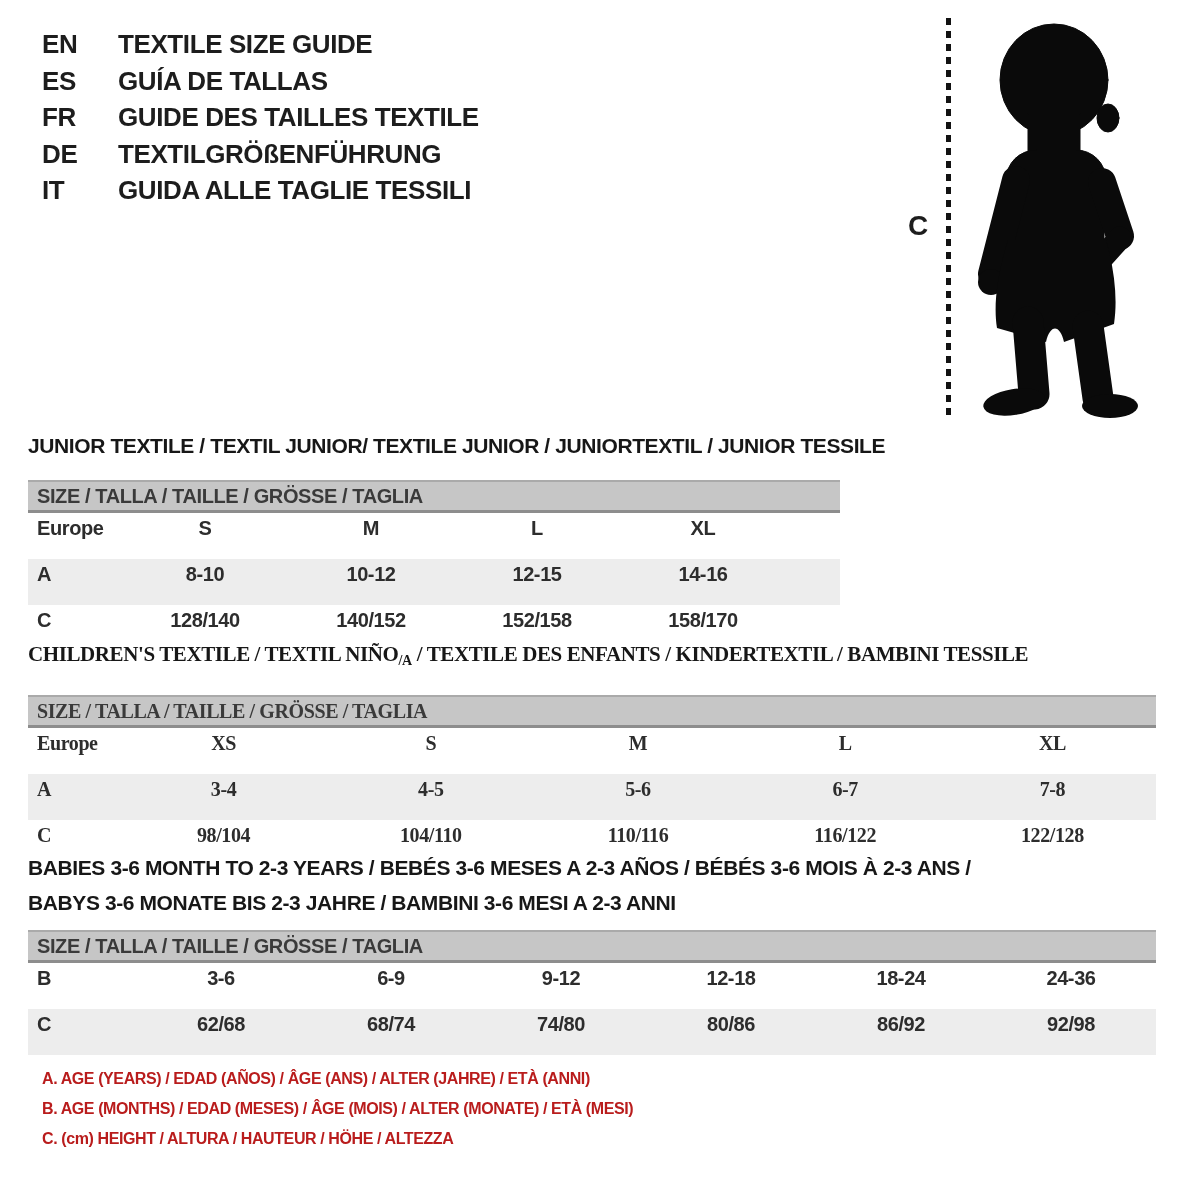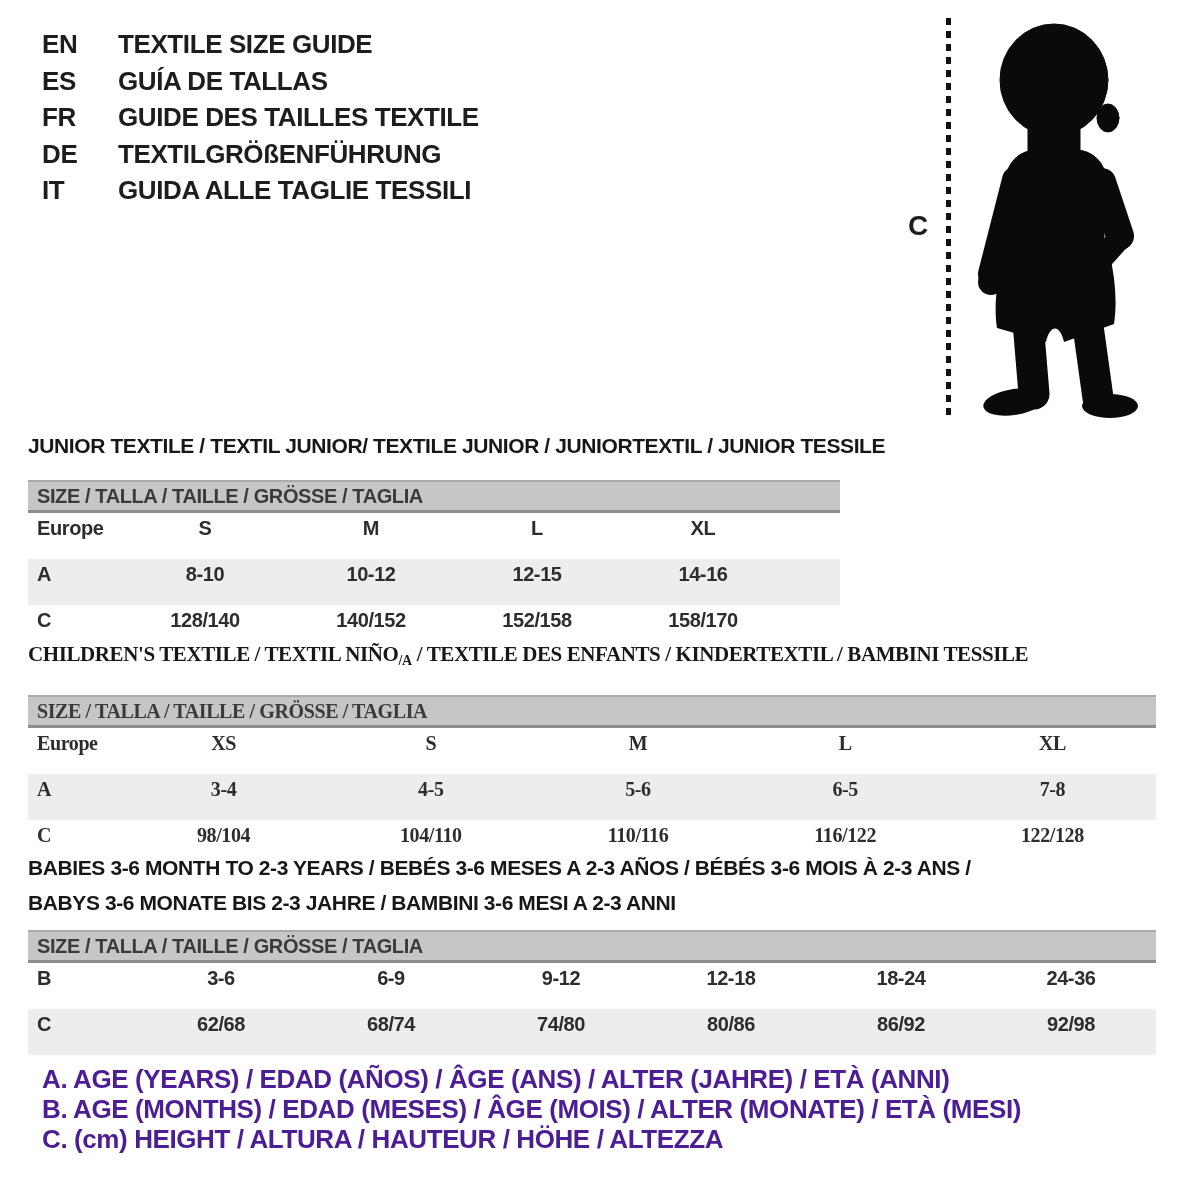--- a/index.html
+++ b/index.html
@@ -55,21 +55,21 @@
   .trow { display: grid; height: 46px; line-height: 30px; font-size: 20px; color: #2d2d2d; }
   .trow.shaded { background: #ededed; }
   .tlabel { text-align: left; padding-left: 9px; }
   .tcell { text-align: center; }
   .grid-junior   { grid-template-columns: 94px 166px 166px 166px 166px 1fr; }
   .grid-children { grid-template-columns: 92px repeat(5, 1fr); }
   .grid-babies   { grid-template-columns: 108px repeat(6, 1fr); }
 
   
   .legend { left: 42px; top: 1064px; }
-  .legend-line { font-size: 26px; line-height: 30px; white-space: nowrap; color: #4c1d95; }
+  .legend-line { font-size: 16px; line-height: 30px; white-space: nowrap; color: #b91c1c; }
 </style>
 </head>
 <body>
 
 <div class="abs lang-list">
   <div class="lang-row">
     <span class="lang-code">EN</span>
     <span class="lang-title">TEXTILE SIZE GUIDE</span>
   </div>
   <div class="lang-row">
@@ -160,21 +160,21 @@
       <div class="tcell">S</div>
       <div class="tcell">M</div>
       <div class="tcell">L</div>
       <div class="tcell">XL</div>
     </div>
     <div class="trow grid-children shaded">
       <div class="tlabel">A</div>
       <div class="tcell">3-4</div>
       <div class="tcell">4-5</div>
       <div class="tcell">5-6</div>
-      <div class="tcell">6-5</div>
+      <div class="tcell">6-7</div>
       <div class="tcell">7-8</div>
     </div>
     <div class="trow grid-children">
       <div class="tlabel">C</div>
       <div class="tcell">98/104</div>
       <div class="tcell">104/110</div>
       <div class="tcell">110/116</div>
       <div class="tcell">116/122</div>
       <div class="tcell">122/128</div>
     </div>

